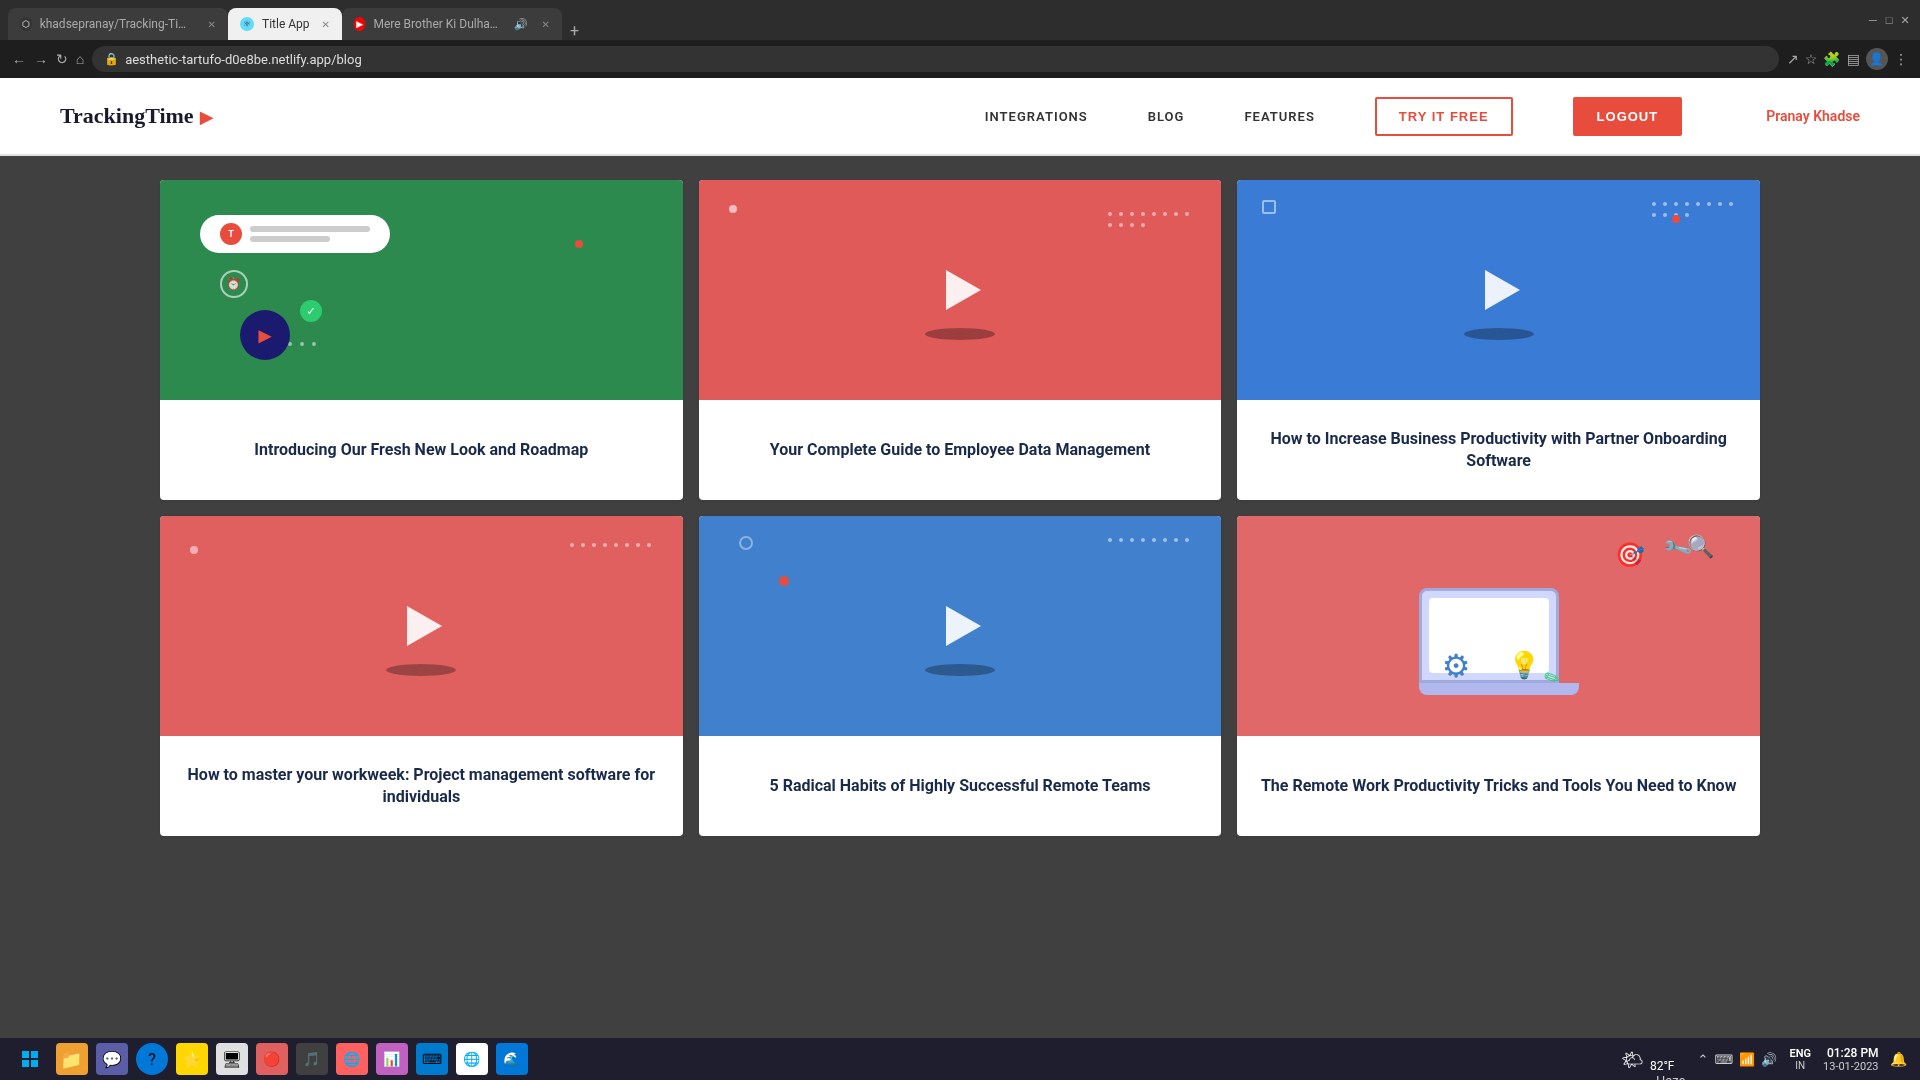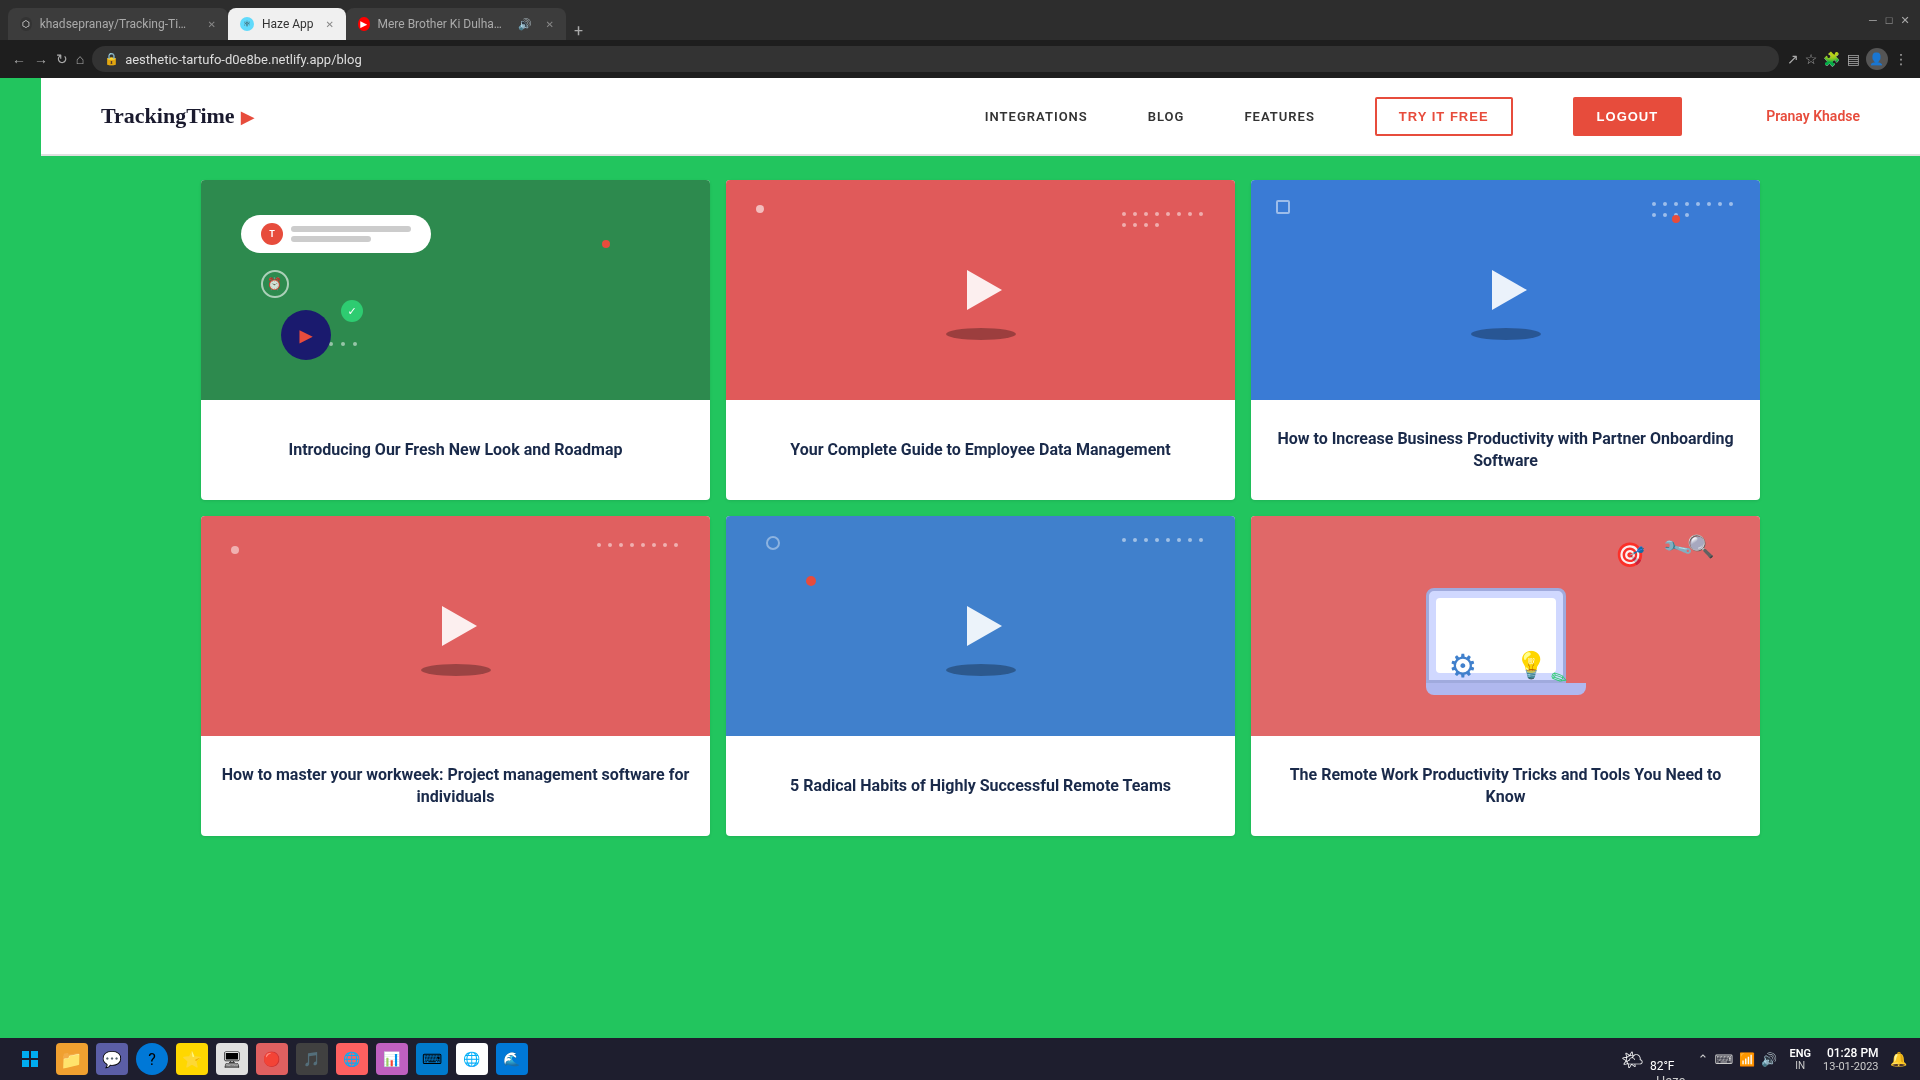--- a/index.html
+++ b/index.html
@@ -20,21 +20,21 @@
     .tab-add { color: #aaa; font-size: 16px; padding: 0 8px; cursor: pointer; }
     .address-bar-row { background: #1e1e1e; height: 38px; display: flex; align-items: center; padding: 0 12px; gap: 8px; }
     .nav-btn { background: none; border: none; color: #aaa; font-size: 14px; cursor: pointer; }
     .address-bar { flex: 1; background: #333; border: none; border-radius: 20px; height: 26px; padding: 0 12px; color: #ddd; font-size: 13px; display: flex; align-items: center; }
     .address-bar-actions { display: flex; gap: 6px; align-items: center; }
     .addr-icon { color: #aaa; font-size: 14px; }
     .window-controls { display: flex; gap: 2px; margin-left: 8px; }
     .win-btn { width: 14px; height: 14px; border-radius: 0; background: none; border: none; color: #aaa; font-size: 11px; cursor: pointer; display: flex; align-items: center; justify-content: center; }
 
     
-    .website { background: #22c55e; height: calc(1080px - 78px - 42px); overflow: hidden; padding-left: 41px; }
+    .website { background: #404040; height: calc(1080px - 78px - 42px); overflow: hidden; }
 
     
     .navbar { background: white; height: 78px; display: flex; align-items: center; padding: 0 60px; border-bottom: 2px solid #e0e0e0; }
     .logo { display: flex; align-items: center; gap: 6px; margin-right: auto; }
     .logo-text { font-size: 22px; font-weight: 700; color: #1a1a2e; font-family: Georgia, serif; }
     .logo-icon { color: #e74c3c; font-size: 18px; }
     .nav-links { display: flex; align-items: center; gap: 60px; }
     .nav-link { font-size: 13px; font-weight: 600; color: #333; text-decoration: none; letter-spacing: 1px; cursor: pointer; }
     .btn-try { border: 2px solid #e74c3c; color: #e74c3c; background: white; padding: 10px 22px; font-size: 13px; font-weight: 700; letter-spacing: 1px; cursor: pointer; border-radius: 2px; }
     .btn-logout { background: #e74c3c; color: white; border: none; padding: 12px 24px; font-size: 13px; font-weight: 700; letter-spacing: 1px; cursor: pointer; border-radius: 2px; }
@@ -94,21 +94,21 @@
 
 <div class="browser-chrome">
   <div class="tab-bar">
     <div class="tab inactive">
       <div class="tab-icon github">⬡</div>
       <span class="tab-label">khadsepranay/Tracking-Time: Tra...</span>
       <span class="tab-close">✕</span>
     </div>
     <div class="tab active">
       <div class="tab-icon react">⚛</div>
-      <span class="tab-label">Haze App</span>
+      <span class="tab-label">Title App</span>
       <span class="tab-close">✕</span>
     </div>
     <div class="tab inactive">
       <div class="tab-icon yt">▶</div>
       <span class="tab-label">Mere Brother Ki Dulhan Title...</span>
       <span style="color:#aaa;font-size:11px;margin:0 2px;">🔊</span>
       <span class="tab-close">✕</span>
     </div>
     <span class="tab-add">+</span>
   </div>

